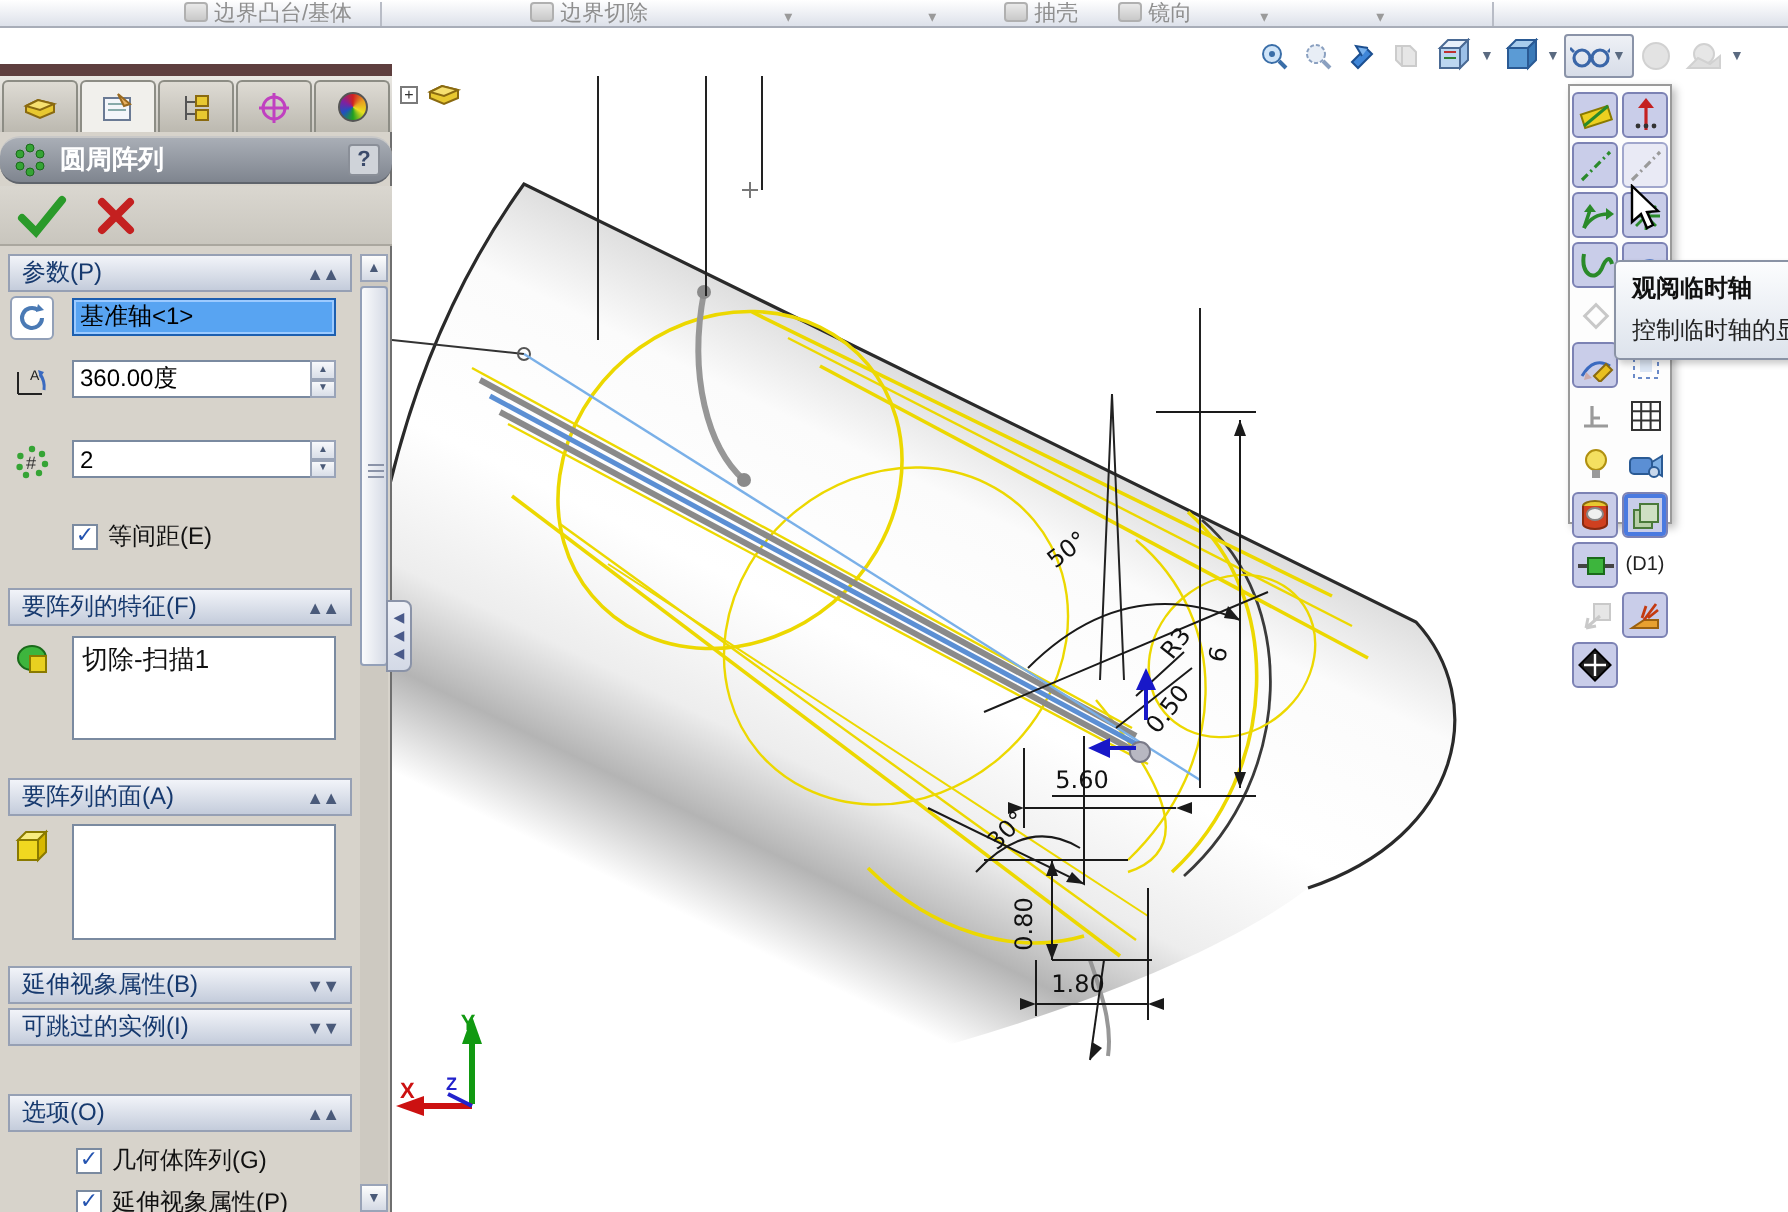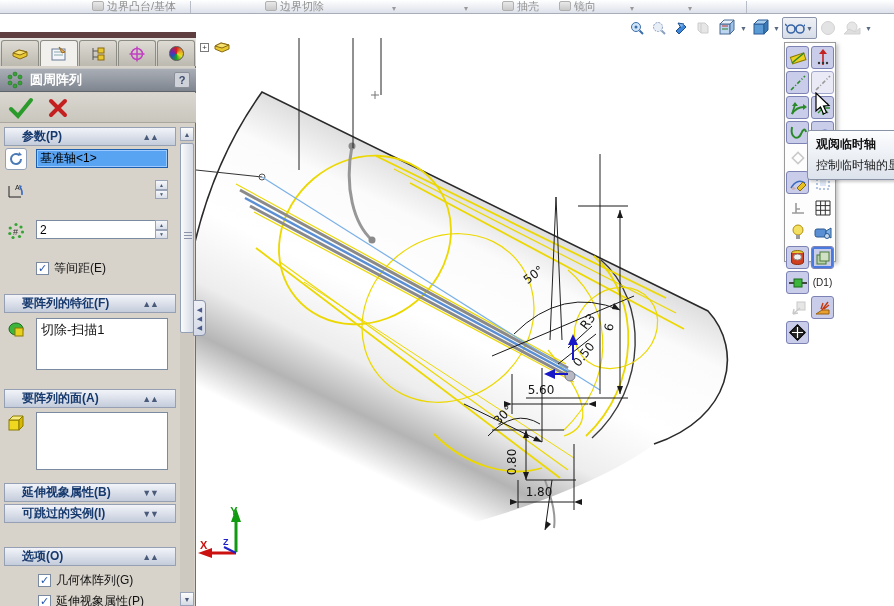--- a/index.html
+++ b/index.html
@@ -64,32 +64,32 @@
     background:#d7d3cb; border-right:1px solid #6f6f6f; }
   .pm-strip { position:absolute; left:0; top:0; width:196px; height:6px; background:#5e3e3e; }
   .pm-tabs { position:absolute; left:0; top:6px; width:196px; height:28px;
     background:linear-gradient(#e9e7e2,#c9c6bf); display:flex; padding:2px 1px 0 1px; gap:1px; }
   .pm-tab { width:38px; height:26px; border:1px solid #8d8d85; border-bottom:none;
     border-radius:3px 3px 0 0; background:linear-gradient(#dedbd4,#bcb9b0);
     display:flex; align-items:center; justify-content:center; }
   .pm-tab.active { background:#f1f0ec; }
   .pm-header { position:absolute; left:0; top:36px; width:196px; height:24px;
     background:linear-gradient(#a9aeb6,#7f858f); display:flex; align-items:center;
-    padding:0 6px; gap:6px; border-top:1px solid #c8c8c8; border-bottom:1px solid #5f646c; }
+    padding:0 6px; gap:6px; border-top:1px solid #c8c8c8; border-bottom:1px solid #5f646c;border-radius:10px; }
   .pm-title { color:#ffffff; font-size:13px; font-weight:bold; flex:1; }
   .pm-help { width:16px; height:16px; background:#cfd3d9; border:1px solid #8a8f98;
     color:#3a4a6a; font-size:11px; font-weight:bold; display:flex; align-items:center;
     justify-content:center; border-radius:2px; }
   .pm-okrow { position:absolute; left:0; top:61px; width:196px; height:30px;
     background:linear-gradient(#dad7d0,#c9c6be); display:flex; align-items:center; gap:14px;
     padding:0 8px; border-bottom:1px solid #aaa79f; }
 
   .sec-head { position:absolute; left:4px; width:172px; height:19px;
     background:linear-gradient(#f2f4f9,#c4ccdb); border:1px solid #96a0b4;
-    display:flex; align-items:center; padding:0 17px; font-size:12px; font-weight:bold;
+    display:flex; align-items:center; padding:0 6px; font-size:12px; font-weight:normal;
     color:#16396e; }
   .sec-head .chev { margin-left:auto; color:#4a5a7a; font-size:9px; letter-spacing:-1px; }
   .fld { position:absolute; height:19px; background:#ffffff; border:1px solid #7a8aa0;
     font-size:12px; color:#000; padding:1px 3px; display:flex; align-items:center; }
   .fld.selected { background:#58a4f2; border:1px solid #1c5fb0; box-shadow:inset 0 0 0 1px #9ccaff; }
   .spin { position:absolute; width:13px; height:19px; display:flex; flex-direction:column; }
   .spin div { flex:1; background:linear-gradient(#f7f8fb,#d9dee8); border:1px solid #9aa4b8;
     font-size:5px; color:#4a5a78; display:flex; align-items:center; justify-content:center; }
   .pm-icon { position:absolute; width:22px; height:22px; display:flex; align-items:center;
     justify-content:center; }
@@ -302,20 +302,21 @@
     <div class="fld selected" style="left:36px;top:117px;width:132px">基准轴&lt;1&gt;</div>
 
     <div class="pm-icon" style="left:5px;top:148px">
       <svg width="18" height="18">
           <path d="M2 15 L2 4 M2 15 L14 15" stroke="#222" stroke-width="1"></path>
           <path d="M13 5 A11 11 0 0 1 15 13" fill="none" stroke="#3a6ac0" stroke-width="1.5"></path>
           <path d="M12 3 l3 1 l-2 3 z" fill="#3a6ac0"></path>
           <text x="8" y="8" font-size="7" fill="#222">A</text>
         </svg>
     </div>
+    <div class="fld" style="left:36px;top:148px;width:132px">360.00度</div>
     <div class="spin" style="left:155px;top:148px">
         <div>▲</div>
         <div>▼</div>
       </div>
 
     <div class="pm-icon" style="left:5px;top:188px">
       <svg width="18" height="18">
         <g fill="#35a435">
             <circle cx="9" cy="2.5" r="1.6"></circle>
             <circle cx="14" cy="5" r="1.6"></circle>

